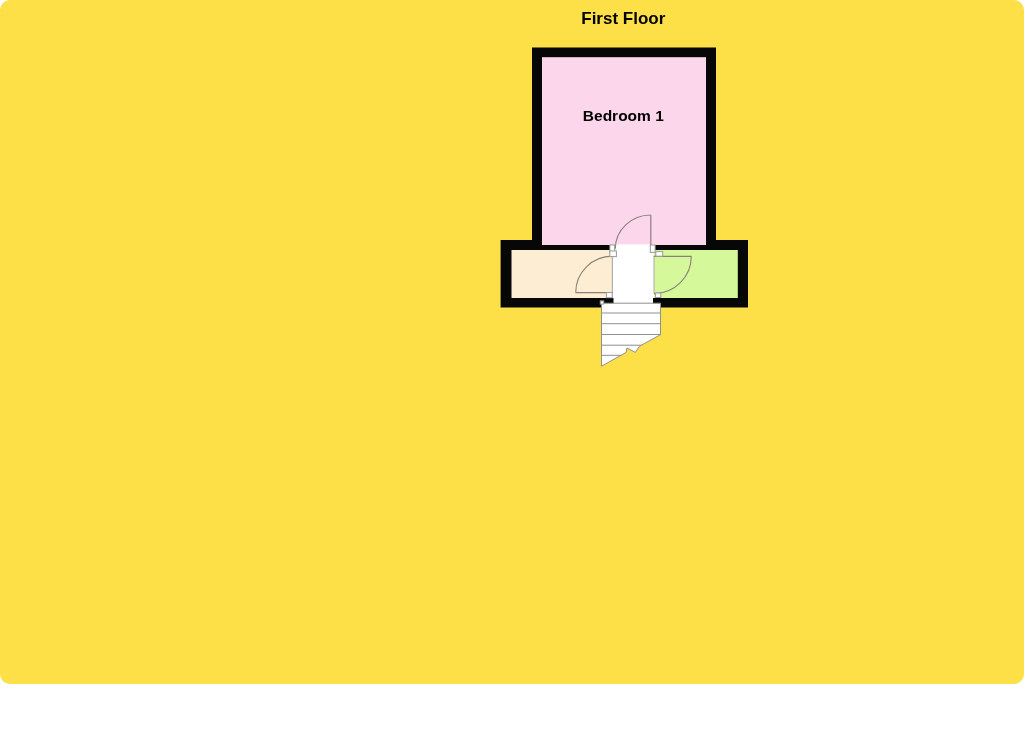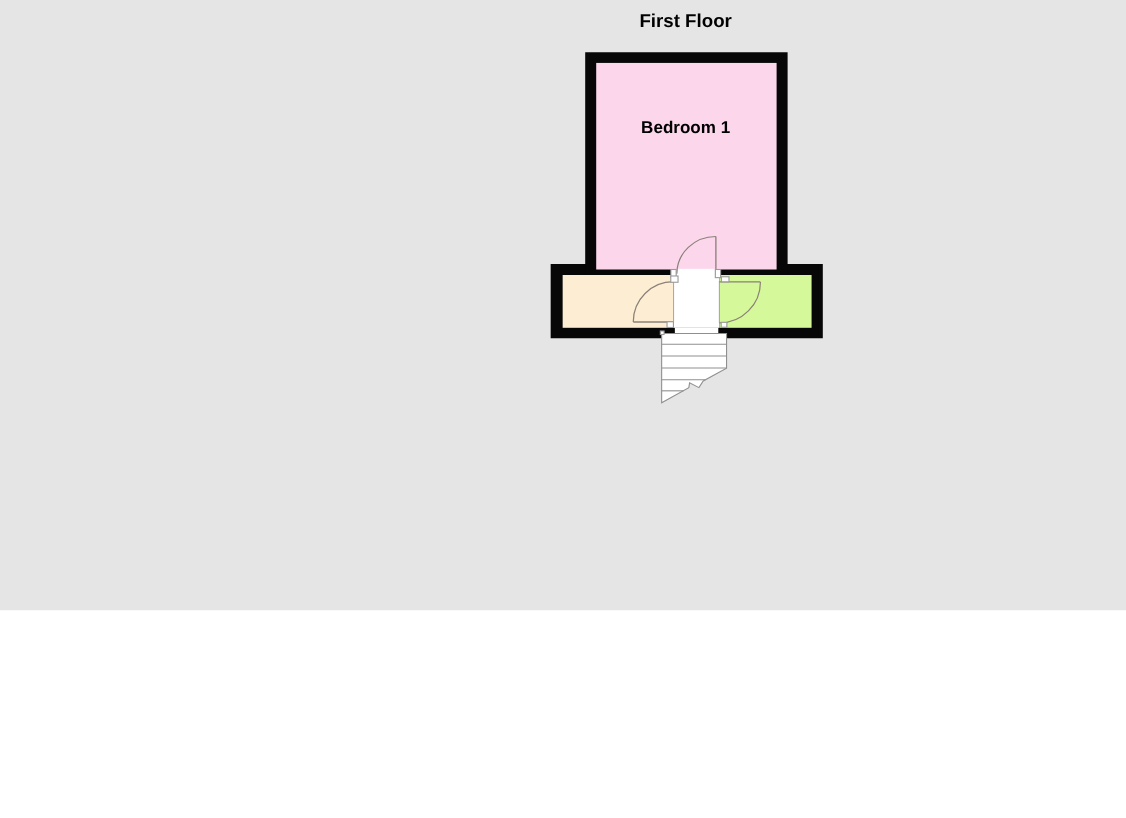--- a/index.html
+++ b/index.html
@@ -1,16 +1,16 @@
 <!DOCTYPE html>
 <html><head>
 <meta charset="utf-8">
 <style>
   html,body{margin:0;padding:0;background:#ffffff;}
-  #page{position:relative;width:1024px;height:555px;background:#e5e5e5;overflow:hidden;}
+  #page{position:relative;width:1024px;height:684px;background:#fde047;overflow:hidden;border-radius:10px;}
   svg{display:block;}
   text{font-family:"Liberation Sans",sans-serif;font-weight:bold;fill:#000000;}
 </style>
 </head>
 <body>
 <div id="page">
 <svg width="1024" height="744" viewBox="0 0 1024 744">
 
   <rect x="500.6" y="240" width="247.4" height="67.5" fill="#070707"></rect>
 

